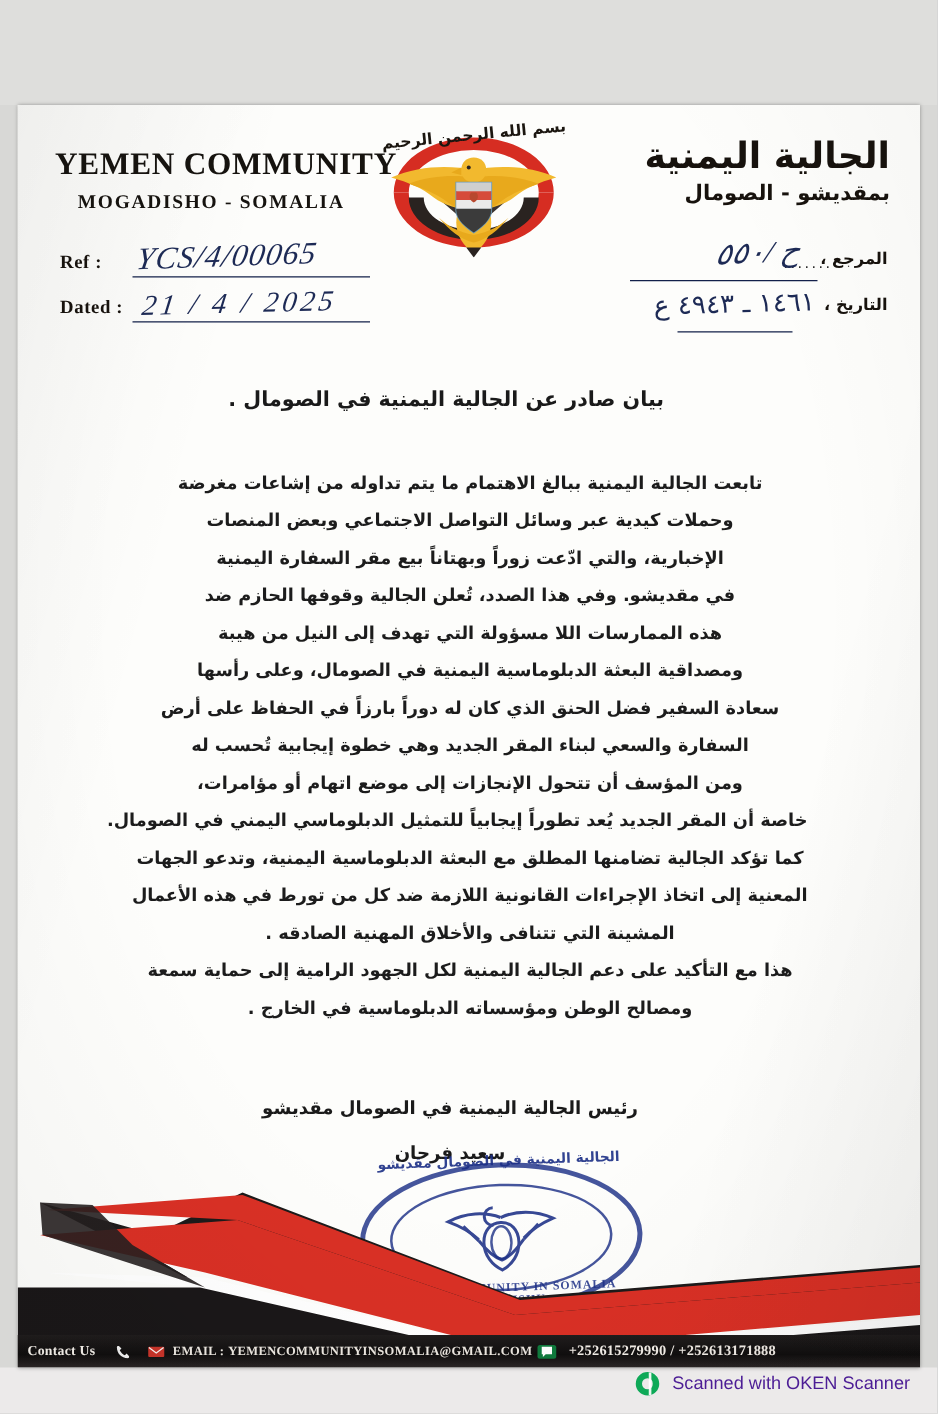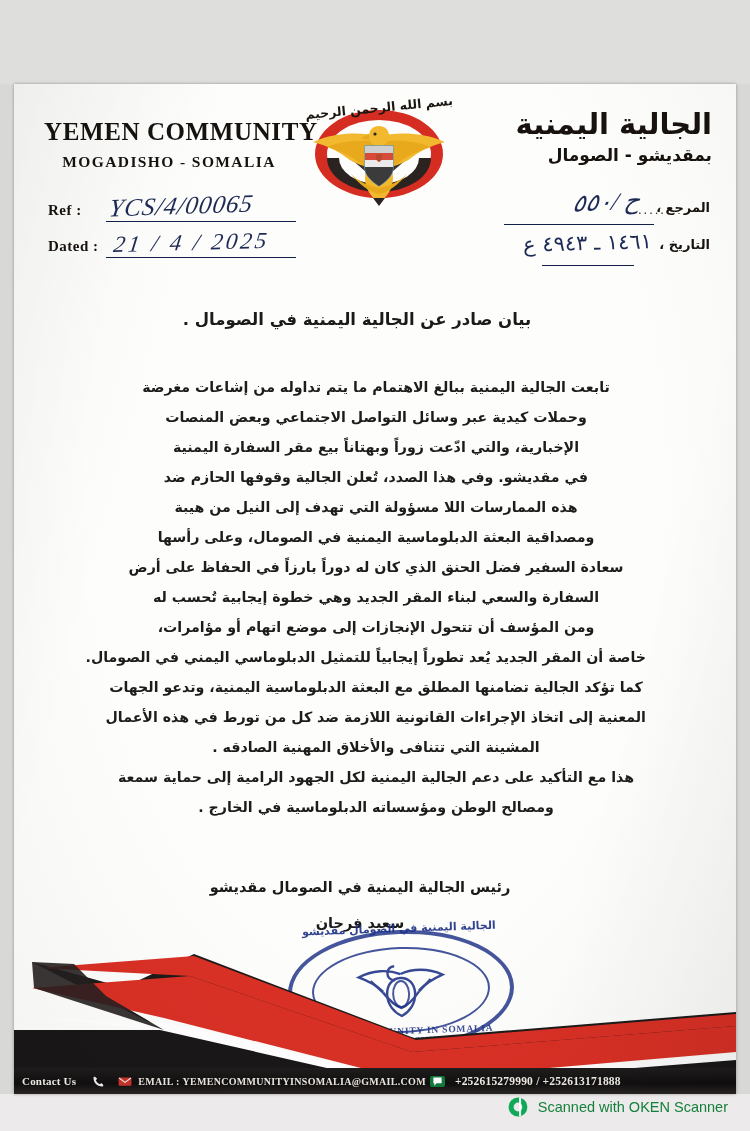--- a/index.html
+++ b/index.html
@@ -312,21 +312,21 @@
   }
 
   
   .oken{
     position:absolute; right:22px; bottom:13px;
     display:flex; align-items:center; gap:9px;
   }
   .oken-text{
     font-family:"Liberation Sans", sans-serif;
     font-size:14.5px;
-    color:#15803d;
+    color:#4c1d95;
     white-space:nowrap;
   }
 </style>
 </head>
 <body>
 
 <div id="page">
 
   <div class="top-strip"></div>
   <div class="bottom-strip"></div>

